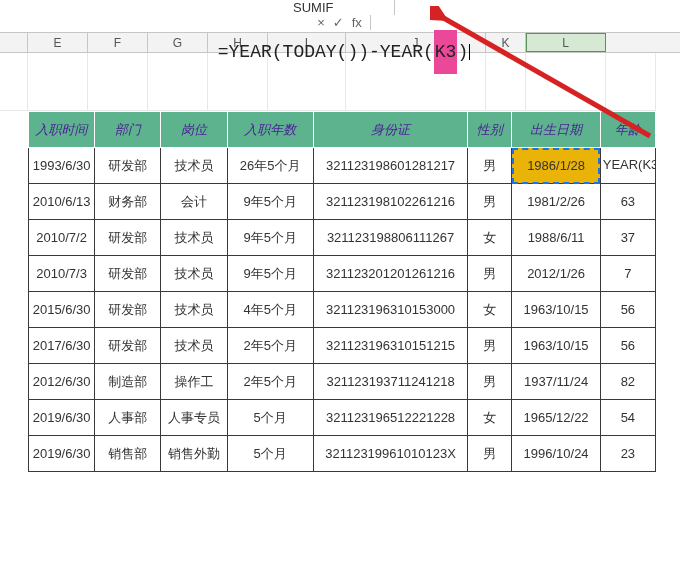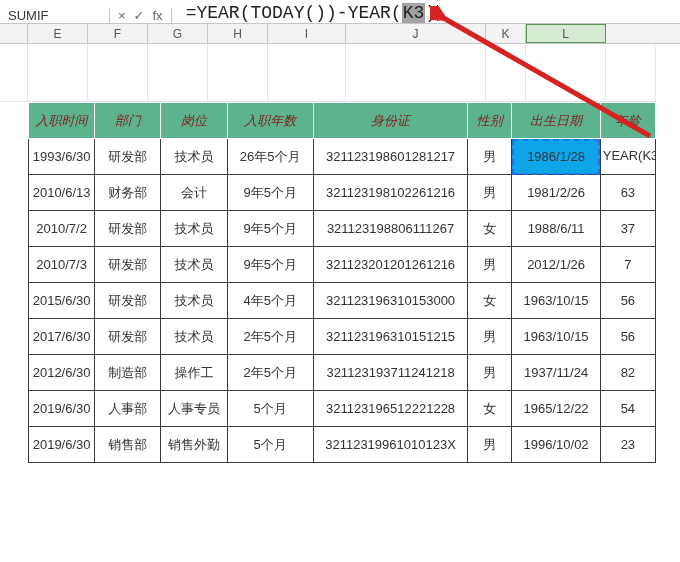--- a/index.html
+++ b/index.html
@@ -18,24 +18,25 @@
     background: #fff;
     width: 680px;
     height: 562px;
     overflow: hidden;
     position: relative;
   }
 
   
   .fxbar {
     display: flex;
-    align-items: flex-end;
-    height: 24px;
+    align-items: center;
+    height: 33px;
     border-bottom: 1px solid var(--grid-border);
     background: #fff;
+    flex-direction: column;
   }
   .namebox {
     width: 110px;
     border-right: 1px solid var(--grid-border);
     display: flex;
     align-items: center;
     padding: 0 8px;
     font-family: Arial, sans-serif;
   }
   .fx-controls {
@@ -62,22 +63,22 @@
   }
   .formula-input .cursor {
     display: inline-block;
     width: 1px;
     height: 16px;
     background: #000;
     margin-left: 1px;
     vertical-align: middle;
   }
   .sel-ref {
-    background: #a3a3a3;
-    padding: 0 1px;
+    background: #ec4899;
+    padding: 12px 1px;
   }
 
   
   .colheads {
     display: grid;
     grid-template-columns: 28px 60px 60px 60px 60px 78px 140px 40px 80px 50px;
     height: 20px;
     background: #f3f3f3;
     border-bottom: 1px solid var(--grid-border);
     font-family: Arial, sans-serif;
@@ -111,21 +112,21 @@
   table.data col.c2 { width:60px; }
   table.data col.c3 { width:60px; }
   table.data col.c4 { width:78px; }
   table.data col.c5 { width:140px; }
   table.data col.c6 { width:40px; }
   table.data col.c7 { width:80px; }
   table.data col.c8 { width:50px; }
 
   table.data th {
     background: var(--header-green);
-    color: #7f1d1d;
+    color: #4c1d95;
     font-weight: normal;
     font-size: 13px;
     height: 36px;
     border: 1px solid #fff;
     font-style: italic;
     padding: 0 2px;
   }
   table.data td {
     border: 1px solid var(--cell-border);
     height: 36px;
@@ -140,21 +141,21 @@
     font-size: 11px;
     line-height: 1.1;
     color: #222;
     text-align: left;
     padding: 2px 3px;
     white-space: normal;
   }
   td.ref-cell {
     outline: 2px dashed var(--sel-blue);
     outline-offset: -2px;
-    background: #0ea5e9;
+    background: #eab308;
   }
 
   
   .arrow {
     position: absolute;
     pointer-events: none;
   }
 </style>
 </head>
 <body>
@@ -303,21 +304,21 @@
         <td>1965/12/22</td>
         <td>54</td>
       </tr>
       <tr>
         <td>2019/6/30</td>
         <td>销售部</td>
         <td>销售外勤</td>
         <td>5个月</td>
         <td>32112319961010123X</td>
         <td>男</td>
-        <td>1996/10/02</td>
+        <td>1996/10/24</td>
         <td>23</td>
       </tr>
     </tbody>
 </table>
 
 <svg class="arrow" style="left:430px; top:6px;" width="230" height="140">
   <defs>
     <marker id="ah" markerWidth="14" markerHeight="12" refX="2" refY="6" orient="auto">
       <path d="M12,0 L0,6 L12,12 L8,6 Z" fill="#d62222"></path>
     </marker>

